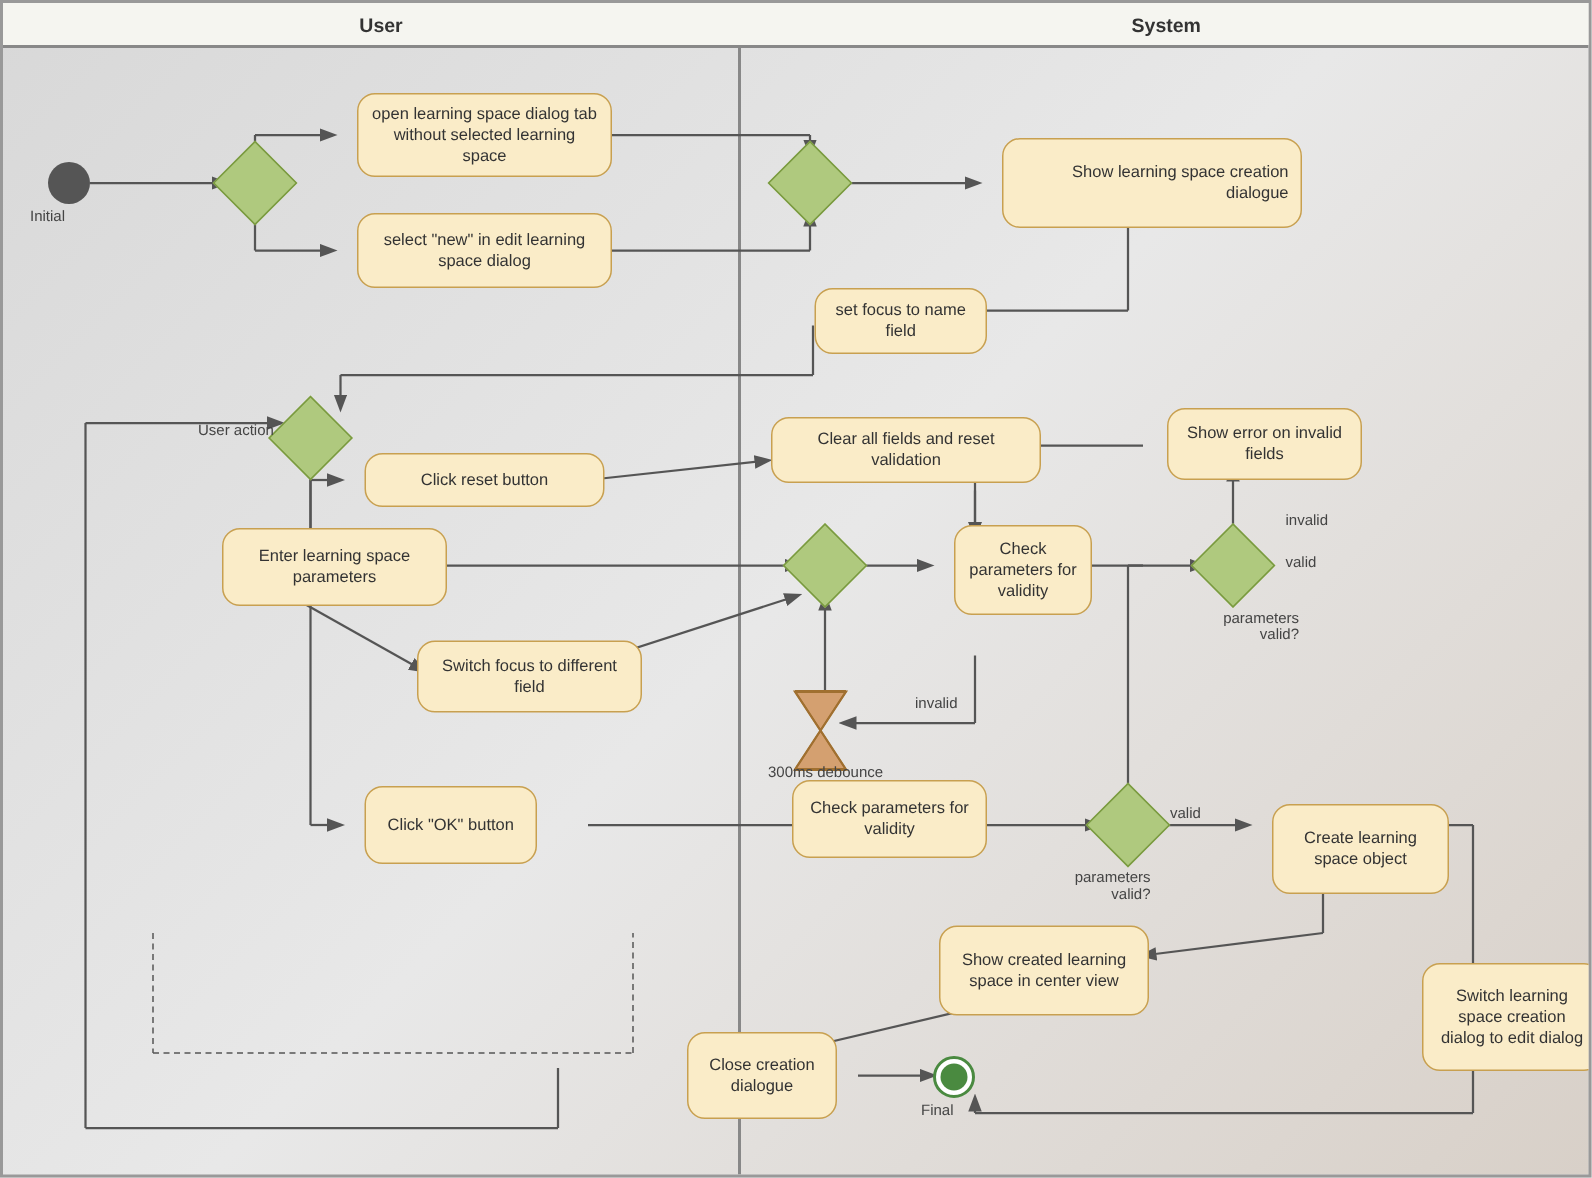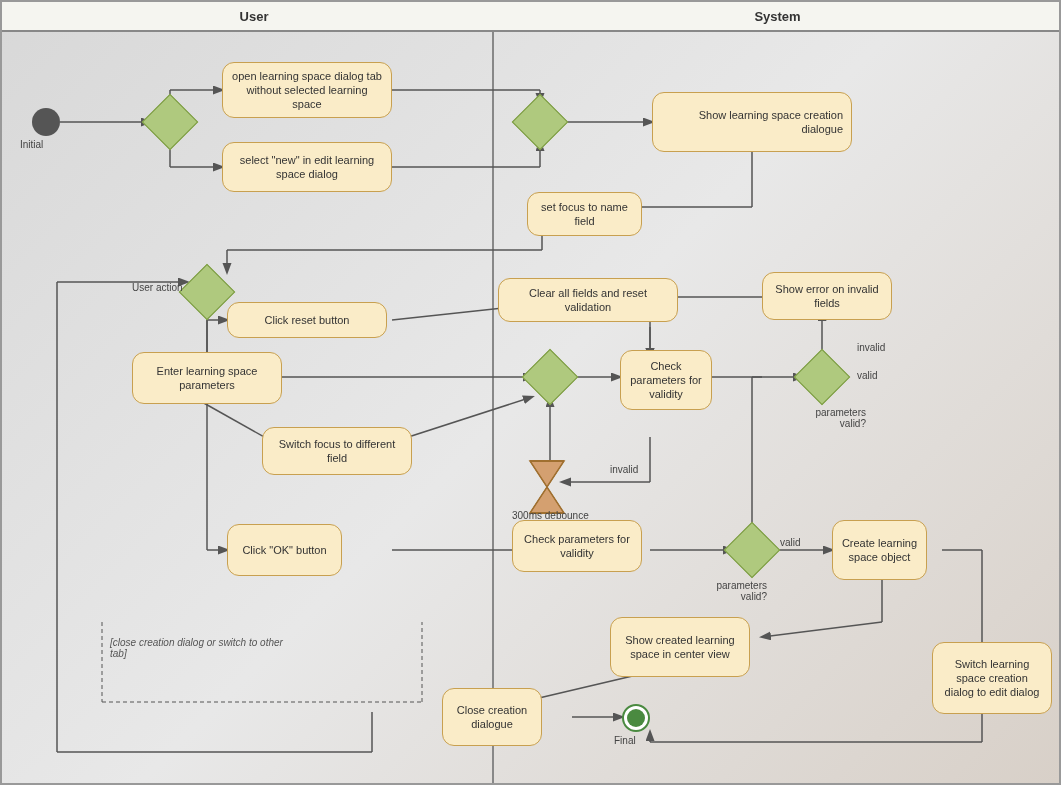--- a/index.html
+++ b/index.html
@@ -55,20 +55,21 @@
       border: 1.5px solid #c8a050;
       border-radius: 12px;
       display: flex;
       align-items: center;
       justify-content: center;
       text-align: center;
       font-size: 11px;
       color: #333;
       line-height: 1.3;
       padding: 4px 8px;
+      margin-left: 16px;
     }
     
     .diamond {
       position: absolute;
       width: 40px;
       height: 40px;
       background: #afc97e;
       border: 1.5px solid #7a9a40;
       transform: rotate(45deg);
     }
@@ -341,21 +342,21 @@
     <span>Check parameters
 for validity</span>
   </div>
 
   <div class="diamond" style="left:730px; top:528px;"></div>
   <div class="label" style="left:700px; top:578px; width:65px;">parameters
 valid?</div>
 
   <div class="label" style="left:778px; top:535px;">valid</div>
 
-  <div class="node" style="left:830px; top:518px; width:95px; height:60px;">
+  <div class="node" style="left:830px; top:534px; width:118px; height:60px;">
     <span>Create
 learning space
 object</span>
   </div>
 
   <div class="node" style="left:608px; top:615px; width:140px; height:60px;">
     <span>Show created
 learning space
 in center view</span>
   </div>
@@ -371,16 +372,14 @@
   </div>
   <div class="label" style="left:612px; top:733px;">Final</div>
 
   <div class="node" style="left:930px; top:640px; width:120px; height:72px;">
     <span>Switch learning
 space creation
 dialog to edit
 dialog</span>
   </div>
 
-  <div class="bracket-label" style="left:108px; top:635px; width:180px;">[close creation dialog
-or switch to other tab]</div>
 
 </div>
 
 </body></html>

